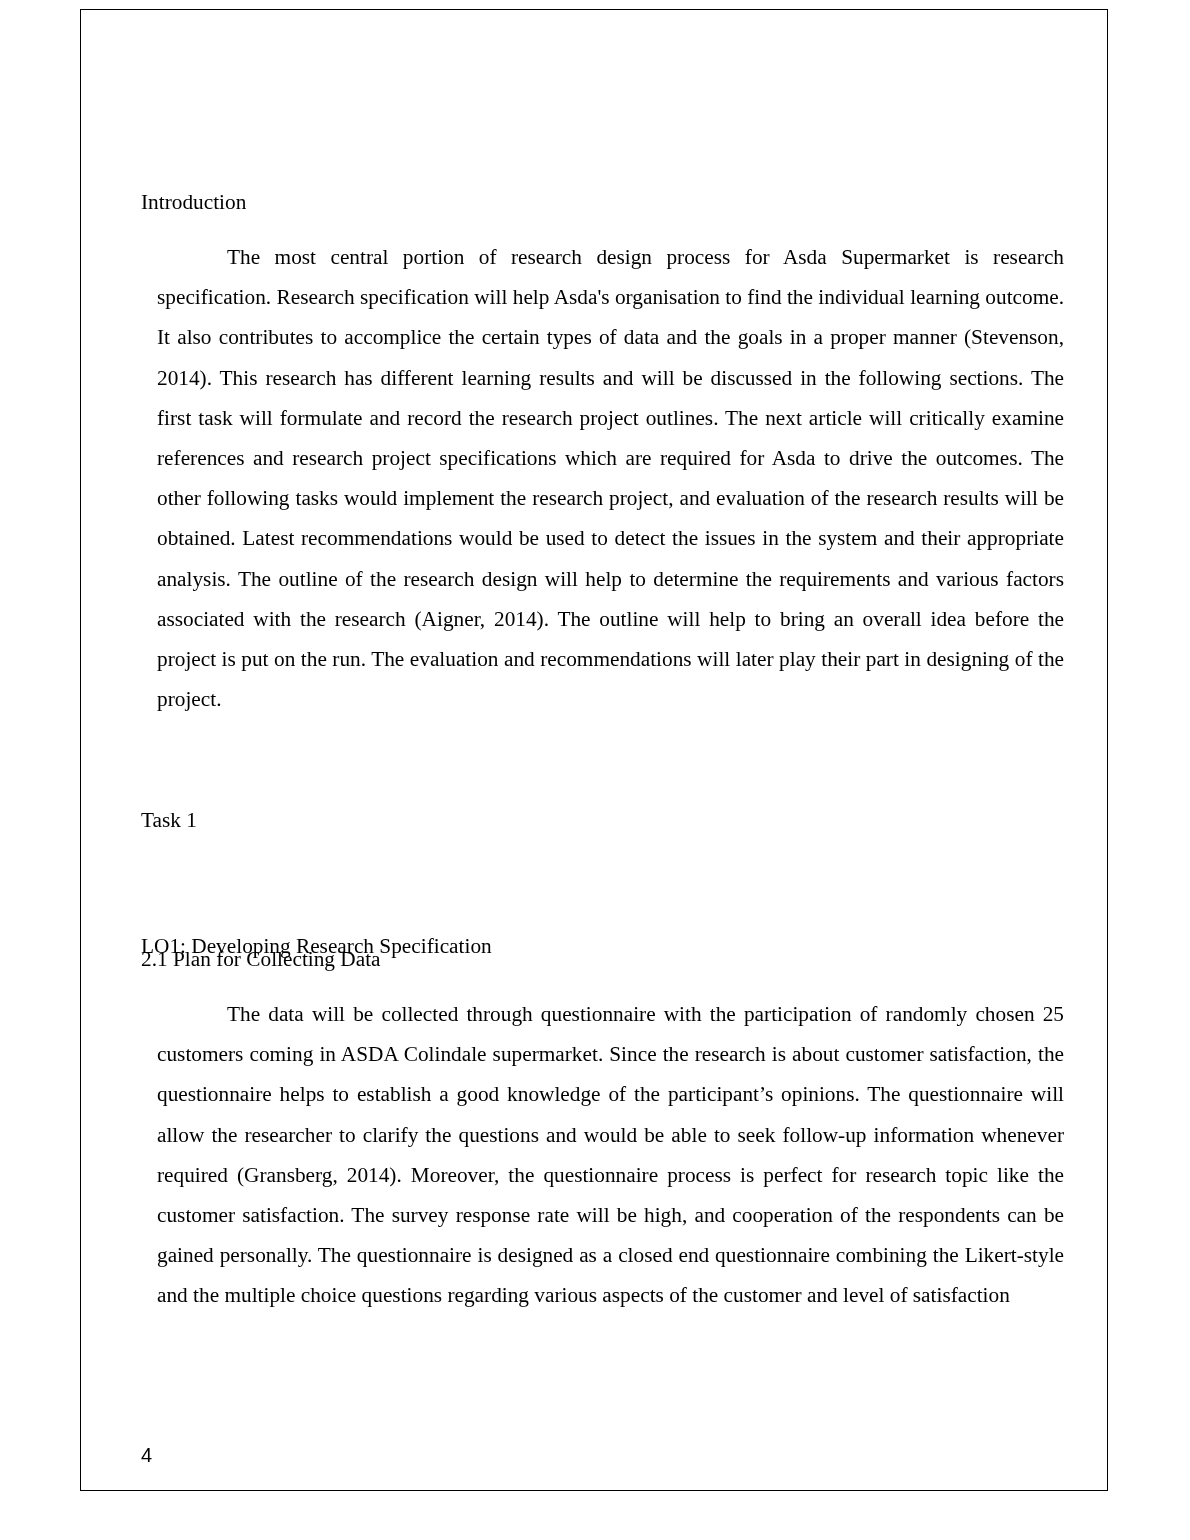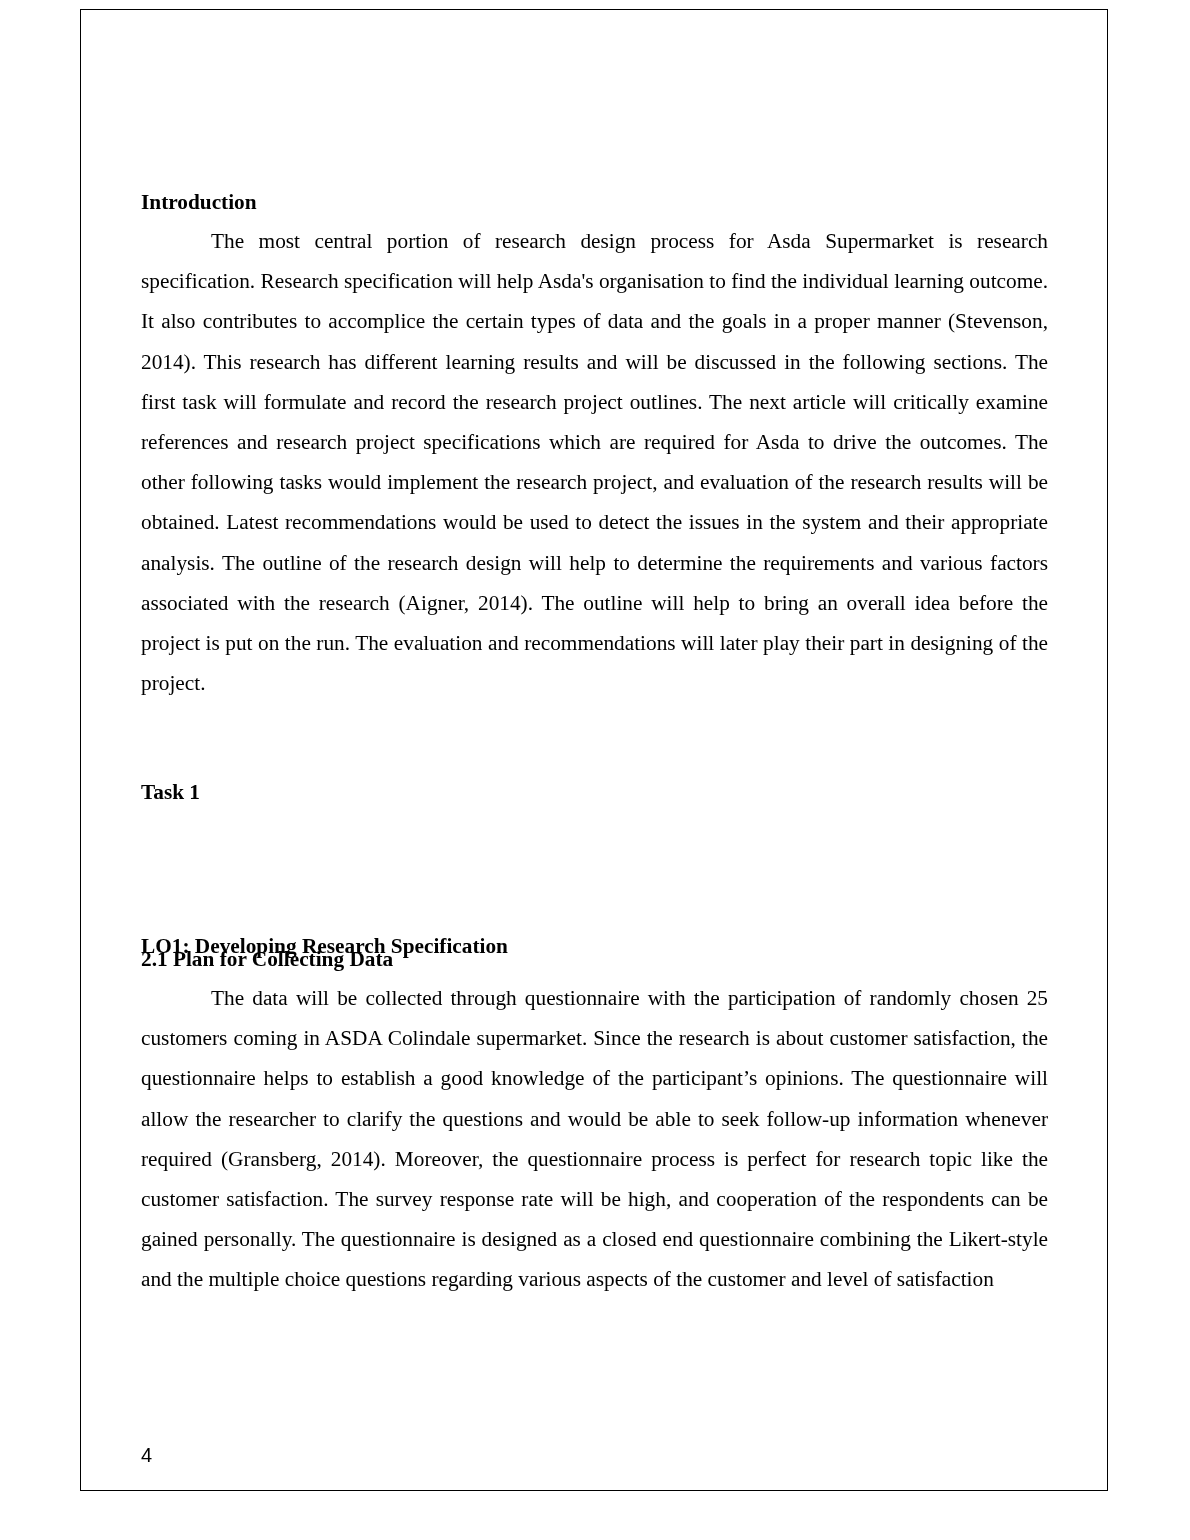--- a/index.html
+++ b/index.html
@@ -16,51 +16,51 @@
       position: absolute;
       left: 141px; top: 0;
       width: 907px;
       font-family: "Liberation Serif", serif;
       font-size: 21.3px;
       color: #000;
     }
     .h {
       position: absolute;
       left: 0;
-      font-weight: bold;
+      font-weight: normal;
       white-space: nowrap;
       line-height: 24px;
     }
     .para {
       position: absolute;
       left: 0;
       width: 907px;
       text-align: justify;
       line-height: 40.2px;
       text-indent: 70px;
-      margin: 0;
+      margin: 16px;
     }
     .page-number {
       position: absolute;
       left: 141px; top: 1444px;
       font-family: "Liberation Sans", sans-serif;
       font-size: 20px;
       color: #000;
     }
   </style>
 </head>
 <body>
 
 <div class="page"></div>
 
 <div class="content">
   <div class="h" style="top:190px;">Introduction</div>
   <p class="para" style="top:221px;">The most central portion of research design process for Asda Supermarket is research specification. Research specification will help Asda's organisation to find the individual learning outcome. It also contributes to accomplice the certain types of data and the goals in a proper manner (Stevenson, 2014). This research has different learning results and will be discussed in the following sections. The first task will formulate and record the research project outlines. The next article will critically examine references and research project specifications which are required for Asda to drive the outcomes. The other following tasks would implement the research project, and evaluation of the research results will be obtained. Latest recommendations would be used to detect the issues in the system and their appropriate analysis. The outline of the research design will help to determine the requirements and various factors associated with the research (Aigner, 2014). The outline will help to bring an overall idea before the project is put on the run. The evaluation and recommendations will later play their part in designing of the project.</p>
 
-  <div class="h" style="top:780px;">Task 1</div>
+  <div class="h" style="top:808px;">Task 1</div>
 
   <div class="h" style="top:887px;margin-top:47px;">LO1: Developing Research Specification</div>
 
   <div class="h" style="top:947px;">2.1 Plan for Collecting Data</div>
   <p class="para" style="top:978px;">The data will be collected through questionnaire with the participation of randomly chosen 25 customers coming in ASDA Colindale supermarket. Since the research is about customer satisfaction, the questionnaire helps to establish a good knowledge of the participant’s opinions. The questionnaire will allow the researcher to clarify the questions and would be able to seek follow-up information whenever required (Gransberg, 2014). Moreover, the questionnaire process is perfect for research topic like the customer satisfaction. The survey response rate will be high, and cooperation of the respondents can be gained personally.  The questionnaire is designed as a closed end questionnaire combining the Likert-style and the multiple choice questions regarding various aspects of the customer and level of satisfaction</p>
 </div>
 
 <div class="page-number">4</div>
 
 </body></html>

